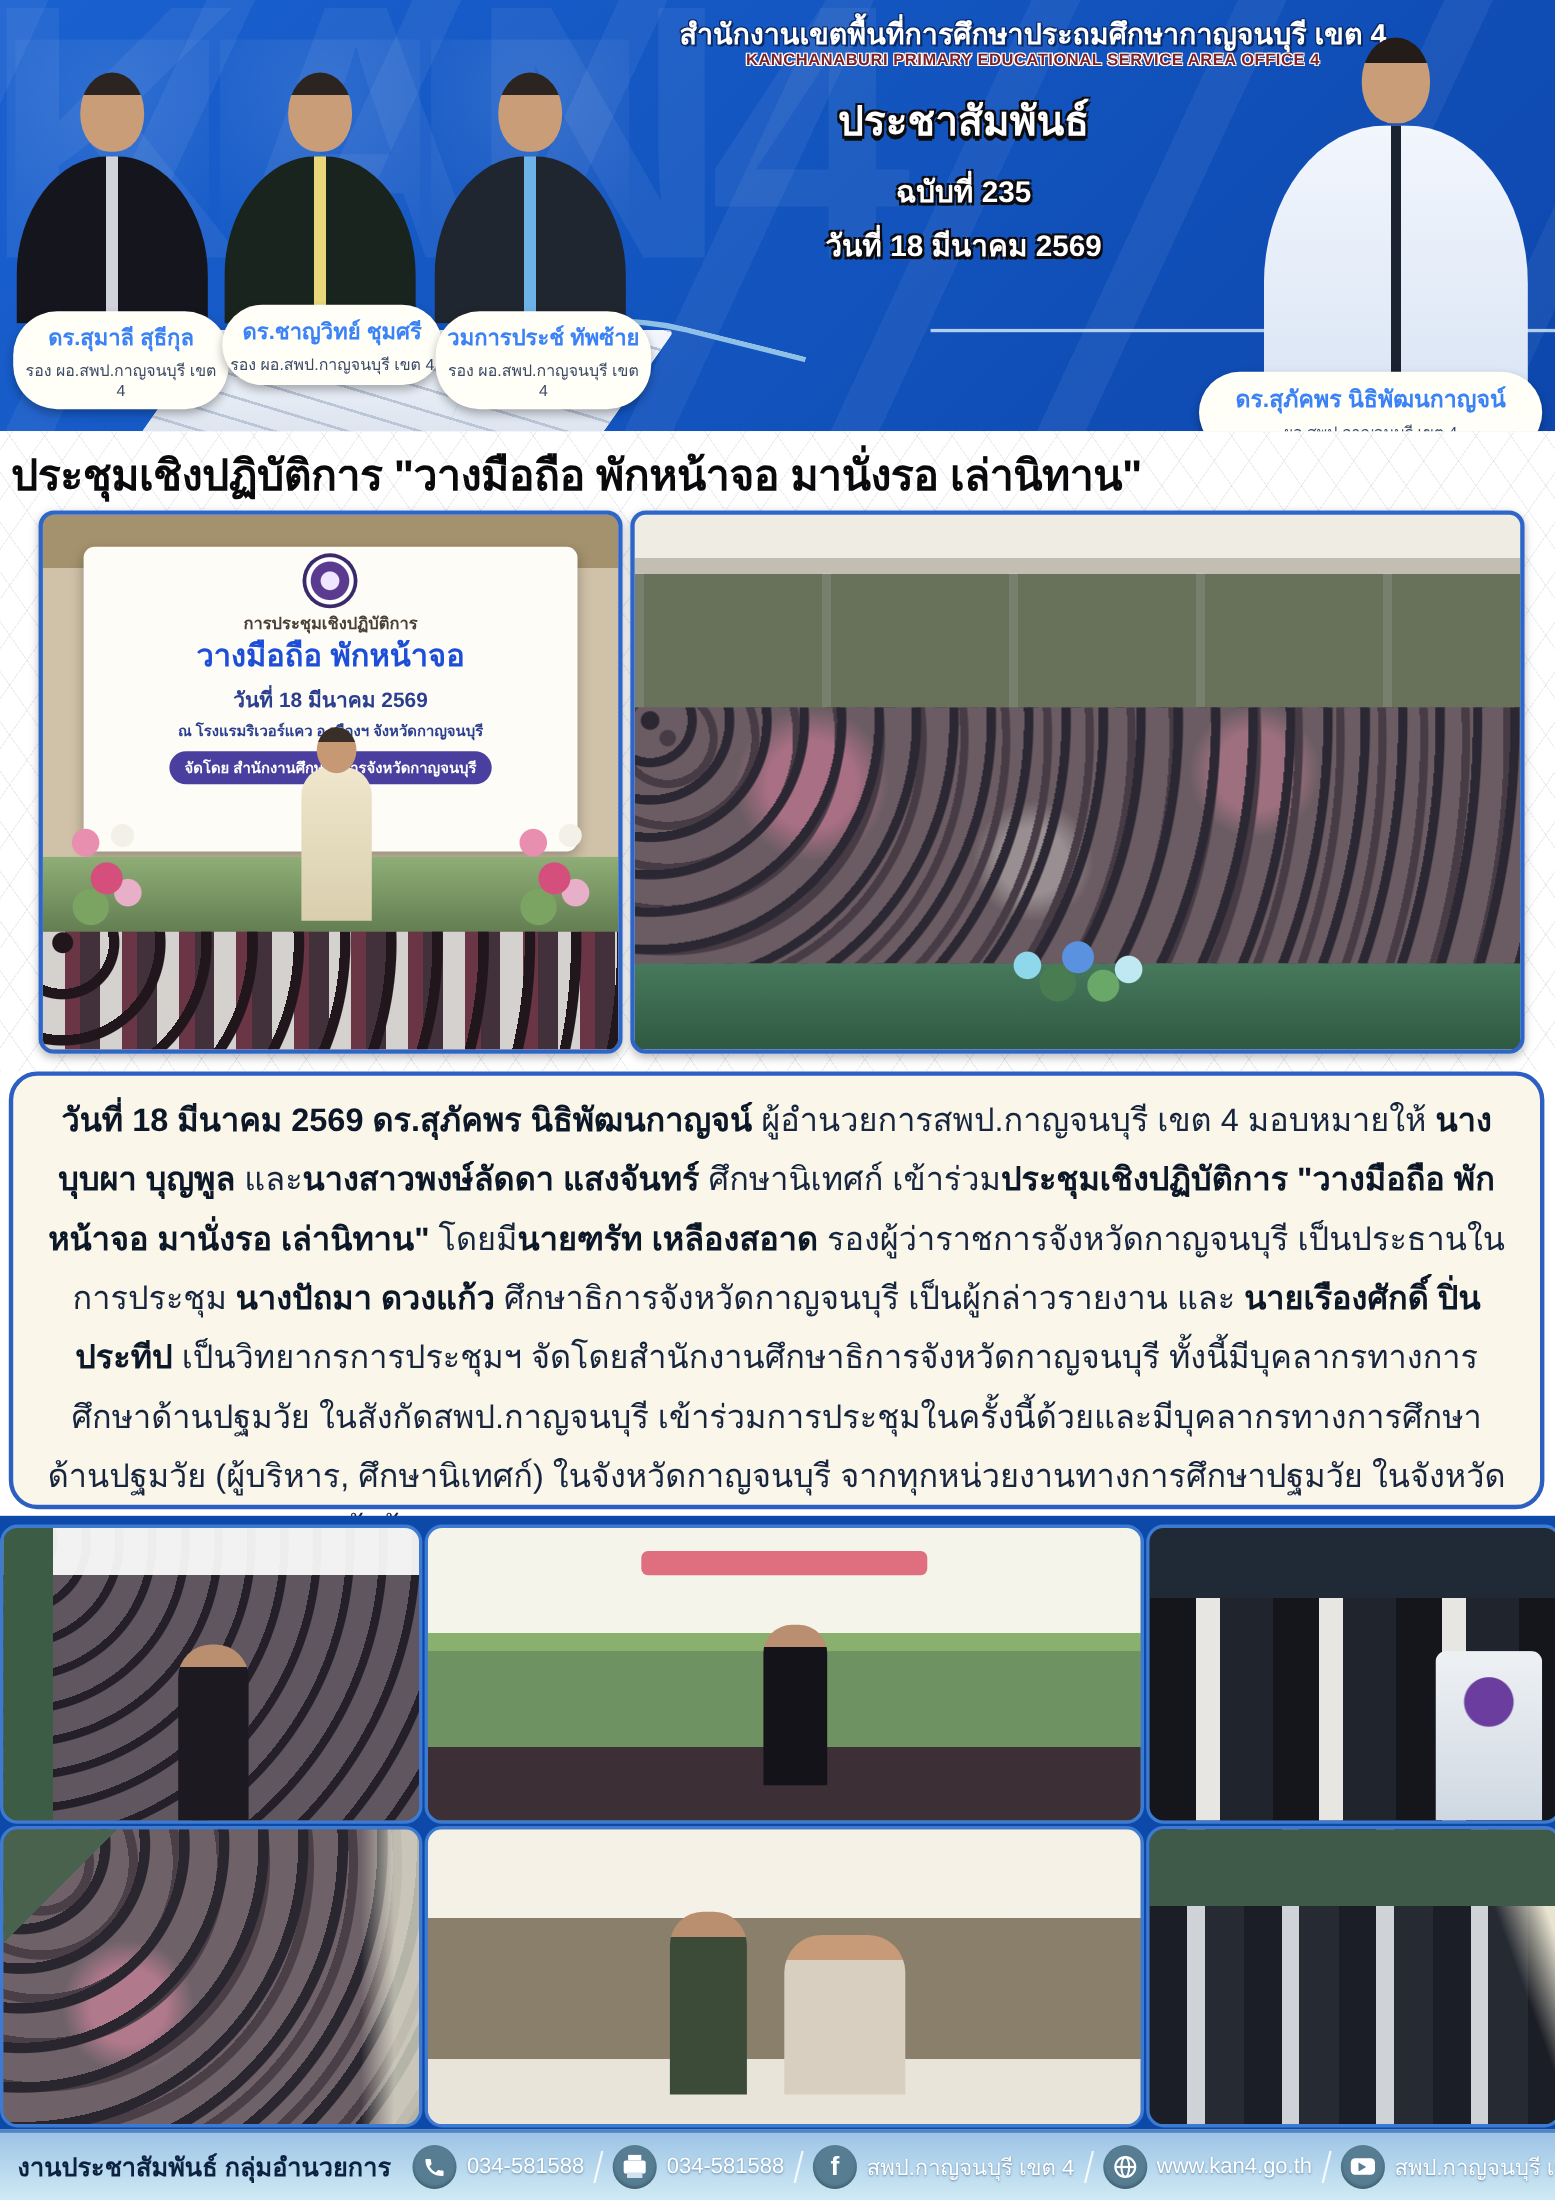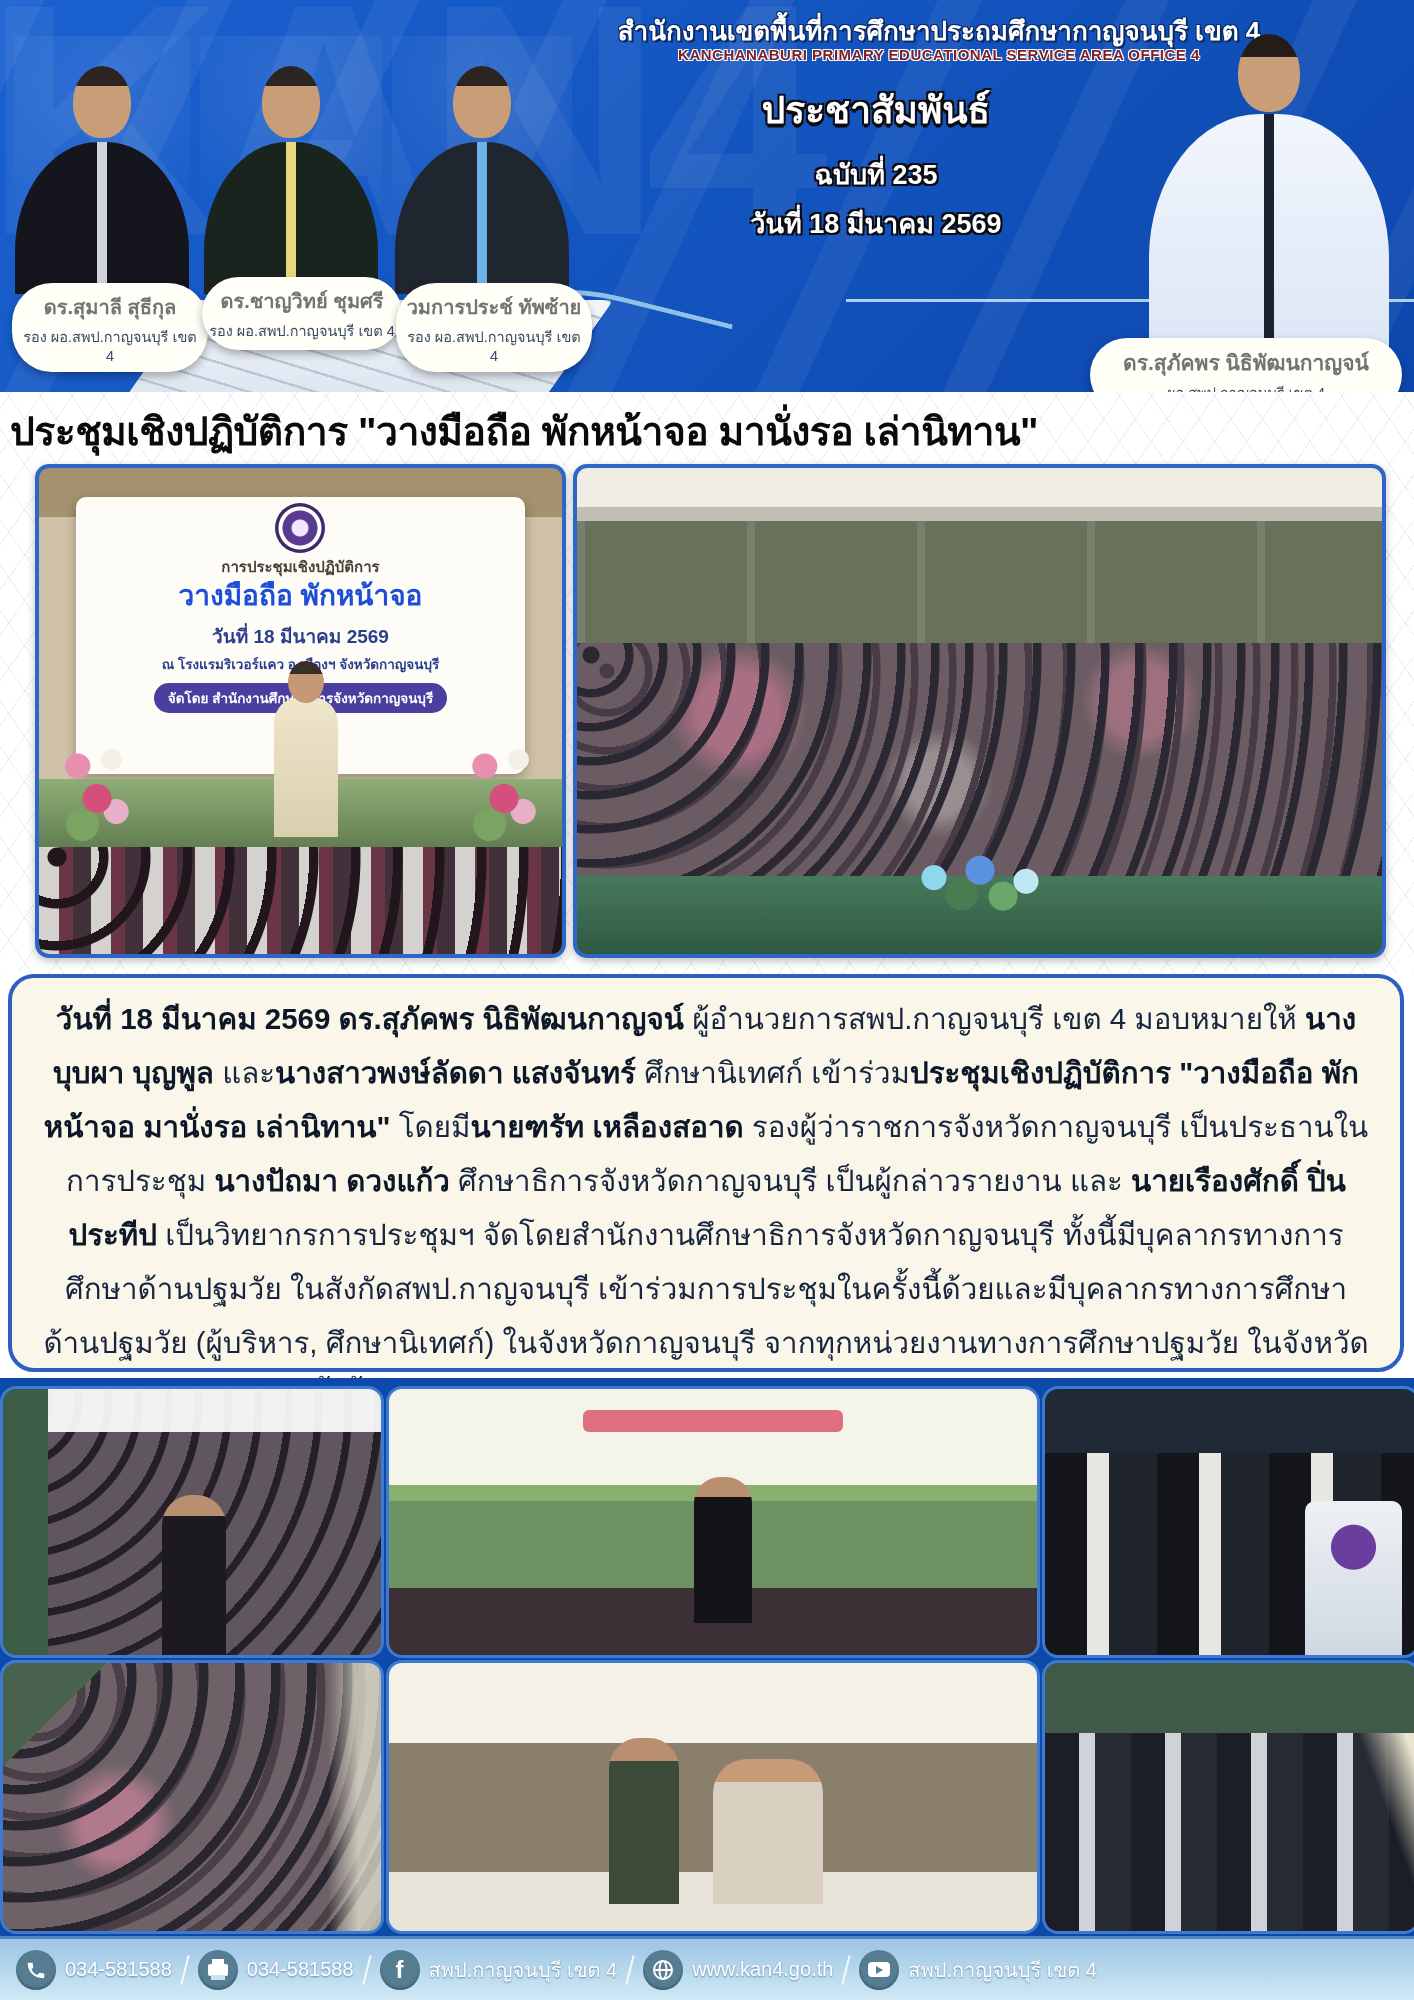--- a/index.html
+++ b/index.html
@@ -48,21 +48,21 @@
   #pt1{left:14px;width:176px;} #pt2{left:200px;width:182px;} #pt3{left:392px;width:180px;}
 
   .director-photo{position:absolute;right:14px;top:16px;width:262px;height:330px;z-index:2;}
   .director-photo::before{content:"";position:absolute;left:50%;top:18px;transform:translateX(-50%);width:62px;height:78px;
     border-radius:50% 50% 46% 46%;background:linear-gradient(#241c18 0 30%,#c99d78 30%);z-index:2;}
   .director-photo::after{content:"";position:absolute;left:50%;bottom:-8px;transform:translateX(-50%);width:240px;height:240px;
     border-radius:46% 46% 0 0/60% 60% 0 0;z-index:1;
     background:linear-gradient(90deg,transparent 0 48%,#1b2330 48% 52%,transparent 52%),linear-gradient(#f2f6fd,#dbe6f5);}
 
   .pill{position:absolute;background:#fffef7;border-radius:40px;text-align:center;padding:8px 6px;box-shadow:0 4px 9px rgba(0,0,0,.3);z-index:3;}
-  .pill .nm{font-weight:800;font-size:20px;color:#737373;}
+  .pill .nm{font-weight:800;font-size:20px;color:#3b82f6;}
   .pill .rl{font-size:14.5px;color:#3a4a66;margin-top:2px;}
   #pl1{left:12px;top:283px;width:184px;}
   #pl2{left:202px;top:277px;width:188px;}
   #pl3{left:396px;top:283px;width:184px;}
   #pld{right:12px;top:338px;width:300px;} #pld .nm{font-size:21px;}
 
   
   .white-zone{position:absolute;top:392px;left:0;width:1414px;height:582px;background-color:#fff;
     background-image:repeating-linear-gradient(55deg,rgba(60,80,120,.09) 0 1px,transparent 1px 26px),
                      repeating-linear-gradient(-55deg,rgba(60,80,120,.09) 0 1px,transparent 1px 26px);}
@@ -261,20 +261,21 @@
   <div class="gridsec">
     <div class="gp" id="bp1"></div>
     <div class="gp" id="bp2"></div>
     <div class="gp" id="bp3"></div>
     <div class="gp" id="bp4"></div>
     <div class="gp" id="bp5"></div>
     <div class="gp" id="bp6"></div>
   </div>
 
   <div class="footer">
+    <div class="dept">งานประชาสัมพันธ์ กลุ่มอำนวยการ</div>
 
     <div class="fitem">
       <div class="ficon">
         <svg viewBox="0 0 24 24" width="22" height="22" fill="#fff">
             <path d="M6.62 10.79a15.05 15.05 0 0 0 6.59 6.59l2.2-2.2a1 1 0 0 1 1.02-.24c1.12.37 2.33.57 3.57.57a1 1 0 0 1 1 1V20a1 1 0 0 1-1 1C10.07 21 3 13.93 3 5a1 1 0 0 1 1-1h3.5a1 1 0 0 1 1 1c0 1.24.2 2.45.57 3.57a1 1 0 0 1-.25 1.02l-2.2 2.2z"></path>
           </svg>
       </div>
       <div class="flabel">034-581588</div>
     </div>
     <div class="sep"></div>

